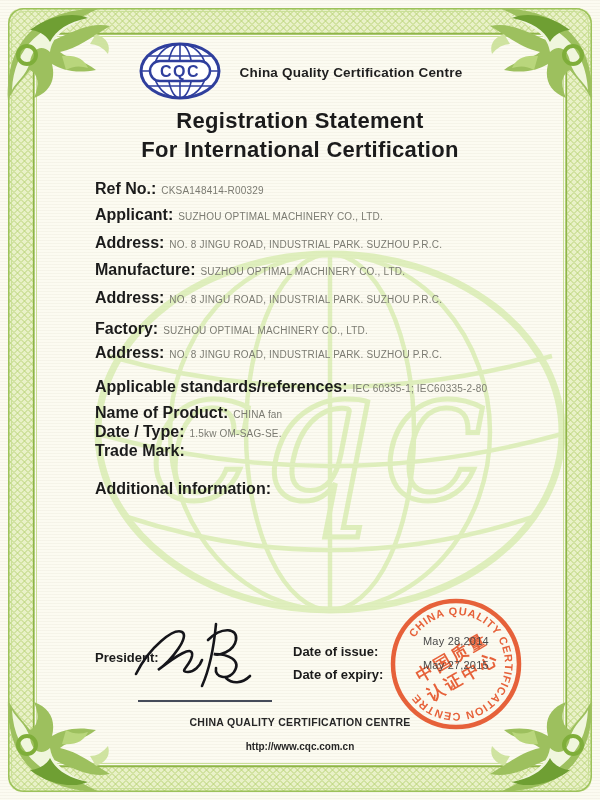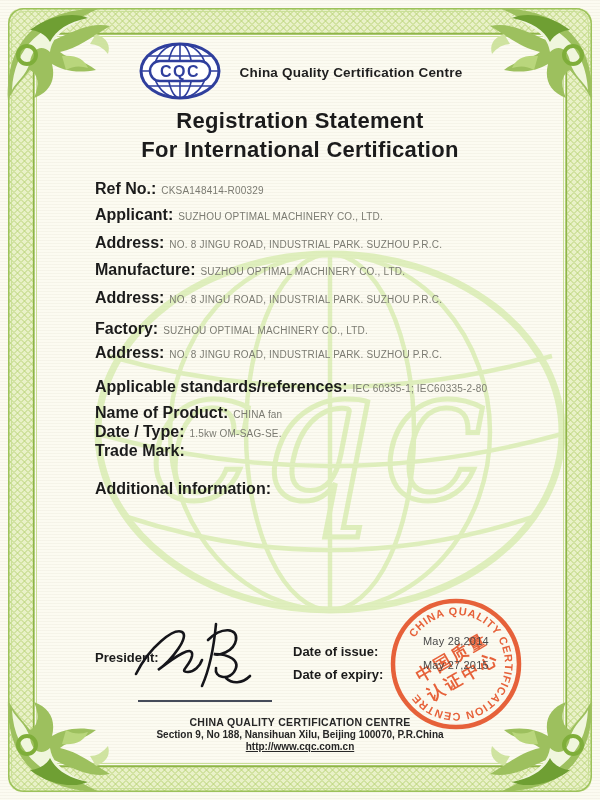--- a/index.html
+++ b/index.html
@@ -28,21 +28,21 @@
   .sig-svg{position:absolute;left:130px;top:616px;z-index:6;}
   .sig-line{position:absolute;left:138px;top:700px;width:134px;height:2px;background:#454b59;z-index:6;}
   .date-label{position:absolute;left:293px;font-size:13px;font-weight:bold;color:#1b1b1b;z-index:7;}
   .date-value{position:absolute;left:383px;font-size:11px;color:#4a4a4a;z-index:7;letter-spacing:.2px;margin-left:40px;}
   
   .stamp{position:absolute;left:386px;top:594px;z-index:6;opacity:.92;}
   
   .footer{position:absolute;left:0;width:600px;text-align:center;z-index:5;color:#262626;font-weight:bold;}
   .footer-1{top:716px;font-size:10.5px;letter-spacing:.3px;}
   .footer-2{top:729px;font-size:10px;}
-  .footer-3{top:741px;font-size:10px;text-decoration:underline;}
+  .footer-3{top:741px;font-size:10px;}
 </style>
 </head>
 <body>
 
 <div class="page">
 
   <svg class="layer" width="600" height="800" style="z-index:1" aria-hidden="true">
     <g transform="translate(330,432)" fill="none" stroke="#c9e694" opacity="0.55">
       <ellipse rx="232" ry="178" stroke-width="7"></ellipse>
       <ellipse rx="160" ry="178" stroke-width="4.5"></ellipse>
@@ -177,16 +177,15 @@
         </text>
       </g>
       <g transform="rotate(-30)" fill="#e5552b" font-family="DejaVu Sans, sans-serif" font-weight="bold" text-anchor="middle">
         <text x="0" y="-2" font-size="17" letter-spacing="3">中国质量</text>
         <text x="0" y="20" font-size="17" letter-spacing="3">认证中心</text>
       </g>
     </g>
   </svg>
 
   <div class="footer footer-1" style="position:absolute">CHINA QUALITY CERTIFICATION CENTRE</div>
-  <div class="footer footer-2" style="position:absolute">Section 9, No 188, Nansihuan Xilu, Beijing 100070, P.R.China</div>
   <div class="footer footer-3" style="position:absolute">http://www.cqc.com.cn</div>
 
 </div>
 
 </body></html>

